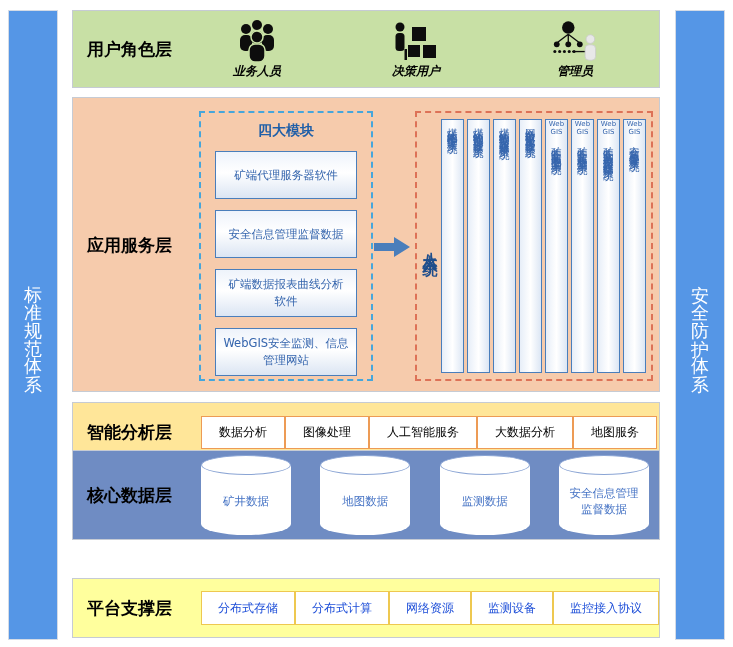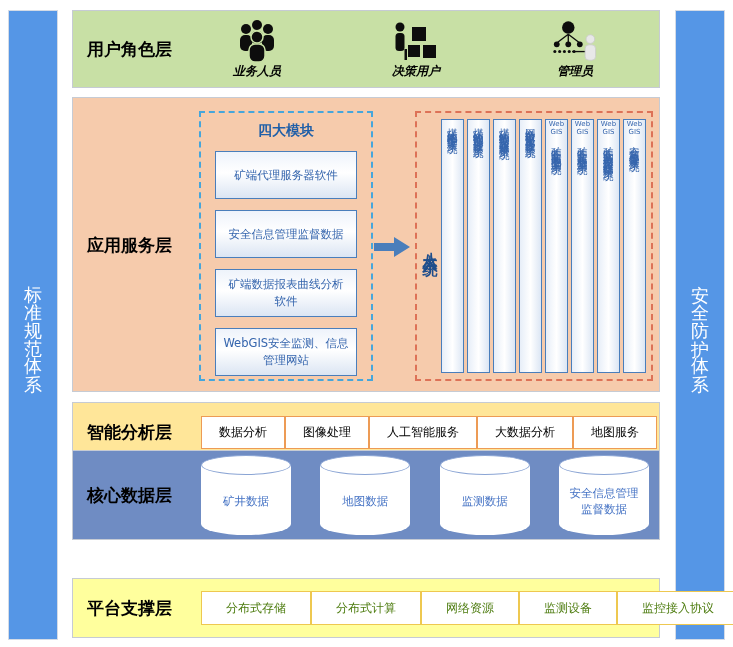--- a/index.html
+++ b/index.html
@@ -79,21 +79,21 @@
   .cyl-label { position:absolute; top:16px; left:9px; right:9px; bottom:3px;
                display:flex; align-items:center; justify-content:center; text-align:center;
                font-size:11.5px; color:#4472c4; line-height:1.35; }
 
   
   .layer.platform { top:578px; height:60px; background:#ffff9d; }
   .platform-row { position:absolute; left:128px; right:8px; top:0; bottom:0;
                   display:flex; align-items:center; justify-content:space-between; }
   .platform-box { background:#ffffff; border:1.5px solid #eec850; height:34px;
                   display:flex; align-items:center; 
-                  font-size:12px; color:#4d7c0f; padding:0 24px; white-space:nowrap; }
+                  font-size:12px; color:#1d4ed8; padding:0 16px; white-space:nowrap; }
 </style>
 </head>
 <body>
 
 <div class="canvas">
 
   <div class="vbar left">
     <span class="vbar-text">标准规范体系</span>
   </div>
   <div class="vbar right">

